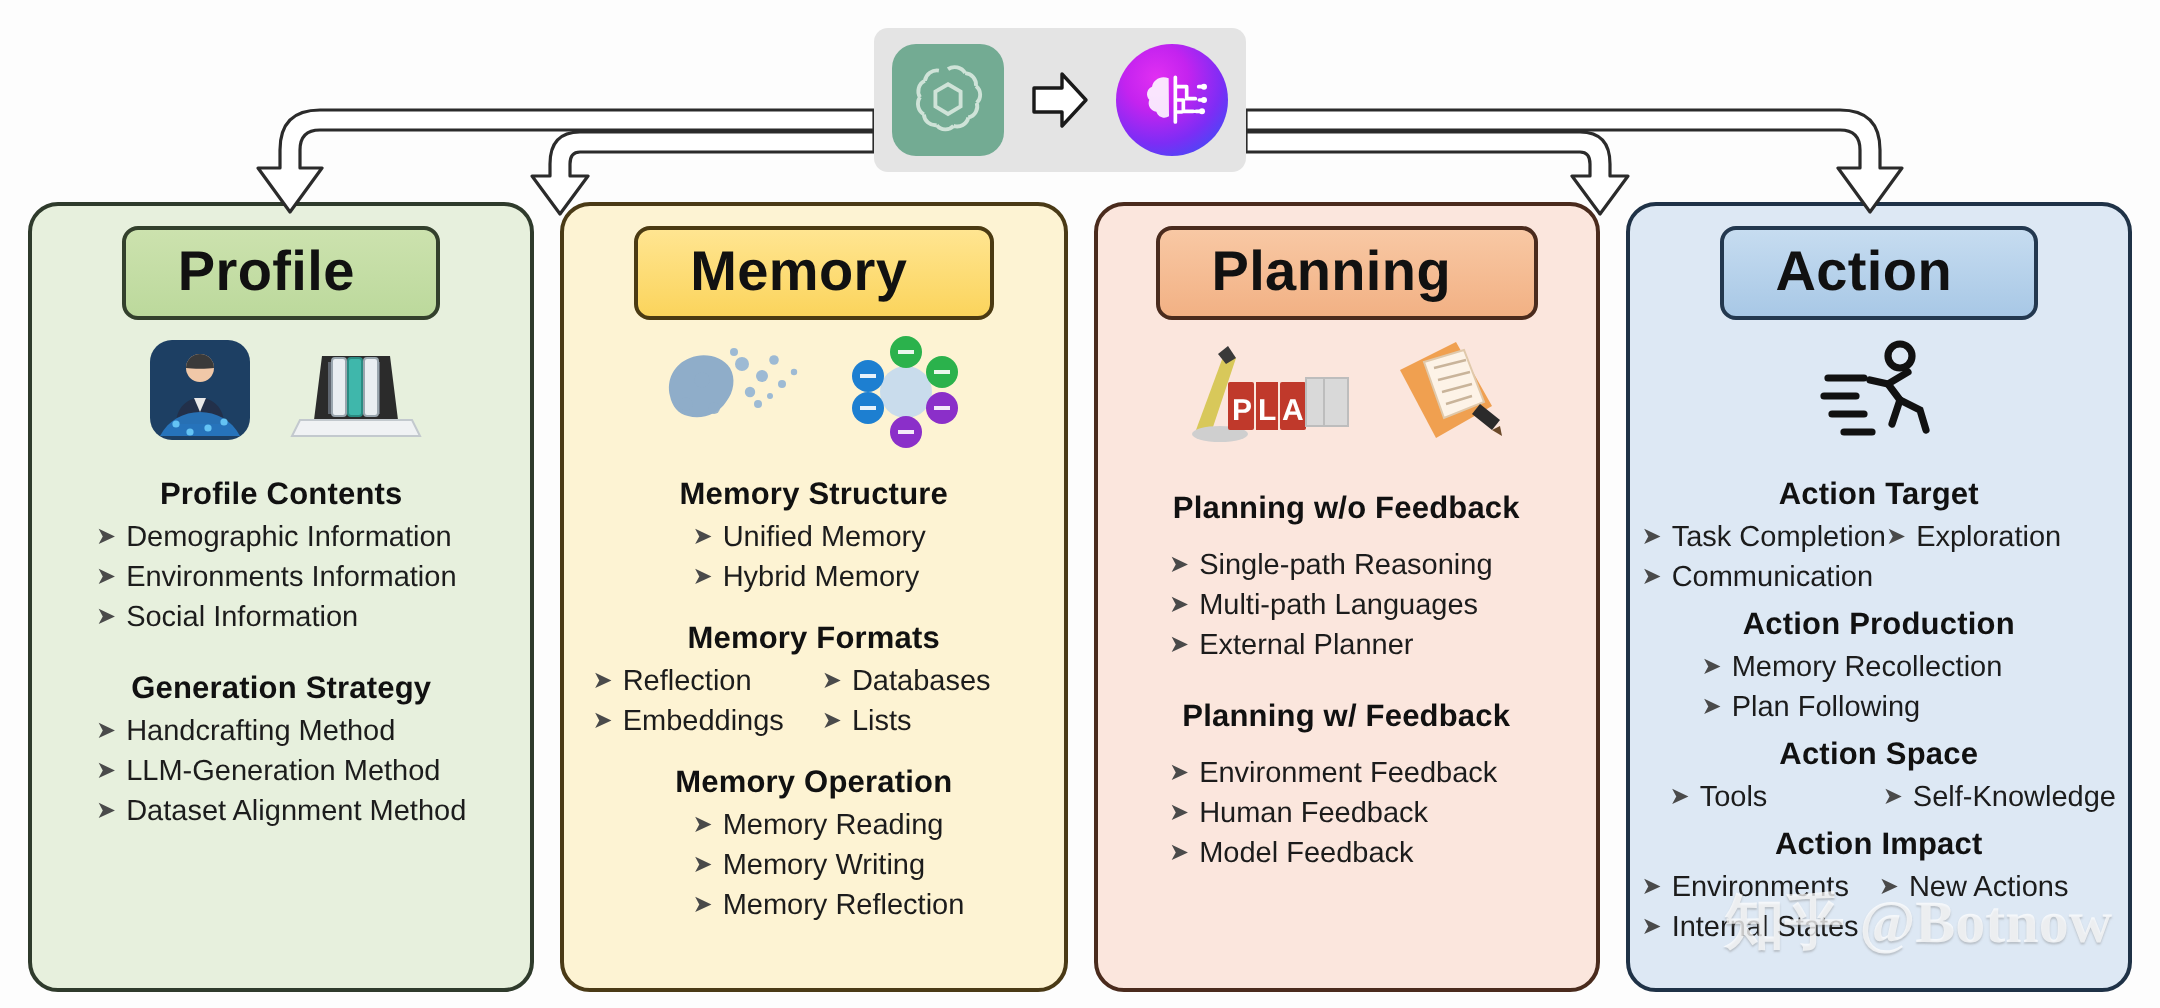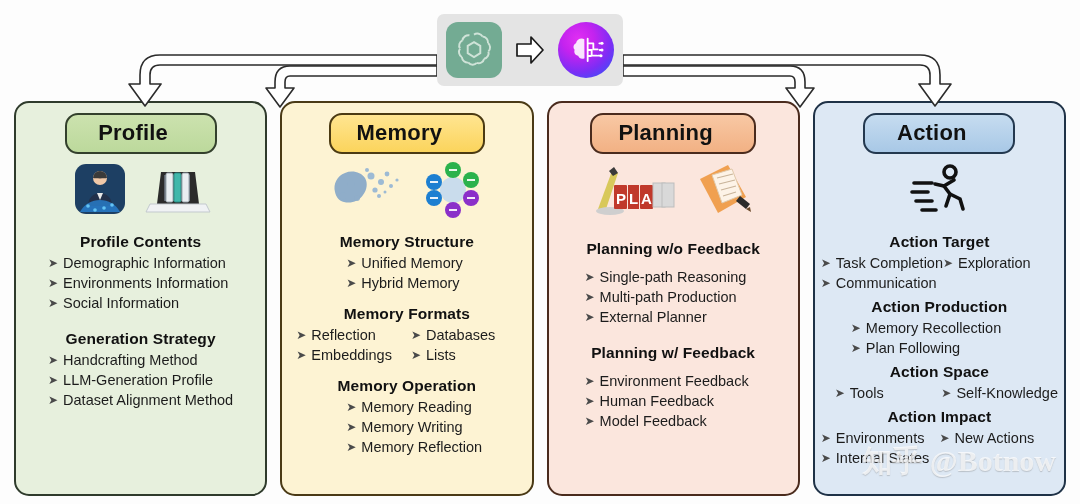--- a/index.html
+++ b/index.html
@@ -49,22 +49,22 @@
     position: relative;
   }
   .panel-profile  { background: #e7f0dd; border-color: #2f3b2c; }
   .panel-memory   { background: #fdf3d3; border-color: #4a3a16; }
   .panel-planning { background: #fbe6dd; border-color: #4a2b1d; }
   .panel-action   { background: #dde8f4; border-color: #1f3247; }
 
   .pill {
     min-width: 152px;
     padding: 5px 41px 6px 26px;
-    border-radius: 13px;
-    font-size: 22px; font-weight: bold; color: #111;
+    border-radius: 8px;
+    font-size: 28px; font-weight: bold; color: #111;
     text-align: center; letter-spacing: .2px;
     margin-bottom: 6px;
   }
   .pill-profile  { background: linear-gradient(#cce2ae,#bcd99c); border: 2px solid #33402c; }
   .pill-memory   { background: linear-gradient(#ffe591,#fbd45c); border: 2px solid #4b3a12; }
   .pill-planning { background: linear-gradient(#f8c8a4,#f2b184); border: 2px solid #4a2b1d; }
   .pill-action   { background: linear-gradient(#c6dcf0,#a8c8e6); border: 2px solid #23384f; }
 
   .icons-row {
     display: flex; align-items: center; justify-content: center;
@@ -197,21 +197,21 @@
 
       <div class="spacer-md"></div>
       <div class="sec-title">Generation Strategy</div>
       <div class="bullets">
         <div class="bullet bl-indent-5">
             <span class="chev">➤</span>
             <span>Handcrafting Method</span>
           </div>
         <div class="bullet bl-indent-5">
             <span class="chev">➤</span>
-            <span>LLM-Generation Profile</span>
+            <span>LLM-Generation Method</span>
           </div>
         <div class="bullet bl-indent-5">
             <span class="chev">➤</span>
             <span>Dataset  Alignment Method</span>
           </div>
       </div>
     </div>
 
     <div class="panel panel-memory">
       <div class="pill pill-memory">Memory</div>
@@ -346,21 +346,21 @@
       <div class="spacer-sm"></div>
       <div class="sec-title">Planning w/o Feedback</div>
       <div class="spacer-sm"></div>
       <div class="bullets">
         <div class="bullet bl-indent-2">
             <span class="chev">➤</span>
             <span>Single-path Reasoning</span>
           </div>
         <div class="bullet bl-indent-2">
             <span class="chev">➤</span>
-            <span>Multi-path Production</span>
+            <span>Multi-path Languages</span>
           </div>
         <div class="bullet bl-indent-2">
             <span class="chev">➤</span>
             <span>External Planner</span>
           </div>
       </div>
 
       <div class="spacer-md"></div>
       <div class="sec-title">Planning w/ Feedback</div>
       <div class="spacer-sm"></div>

